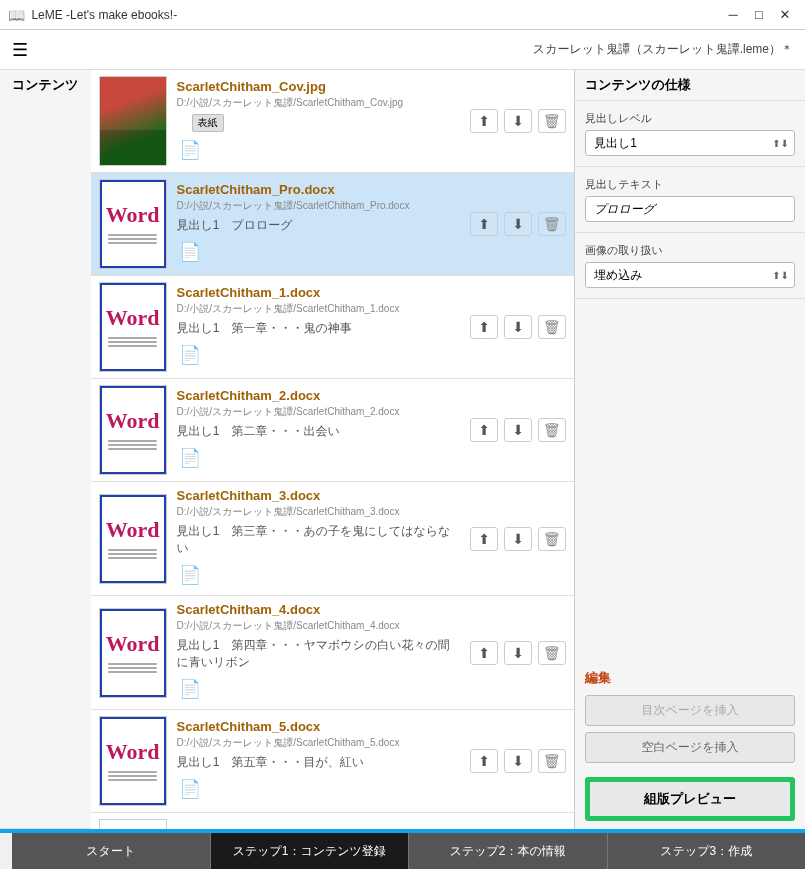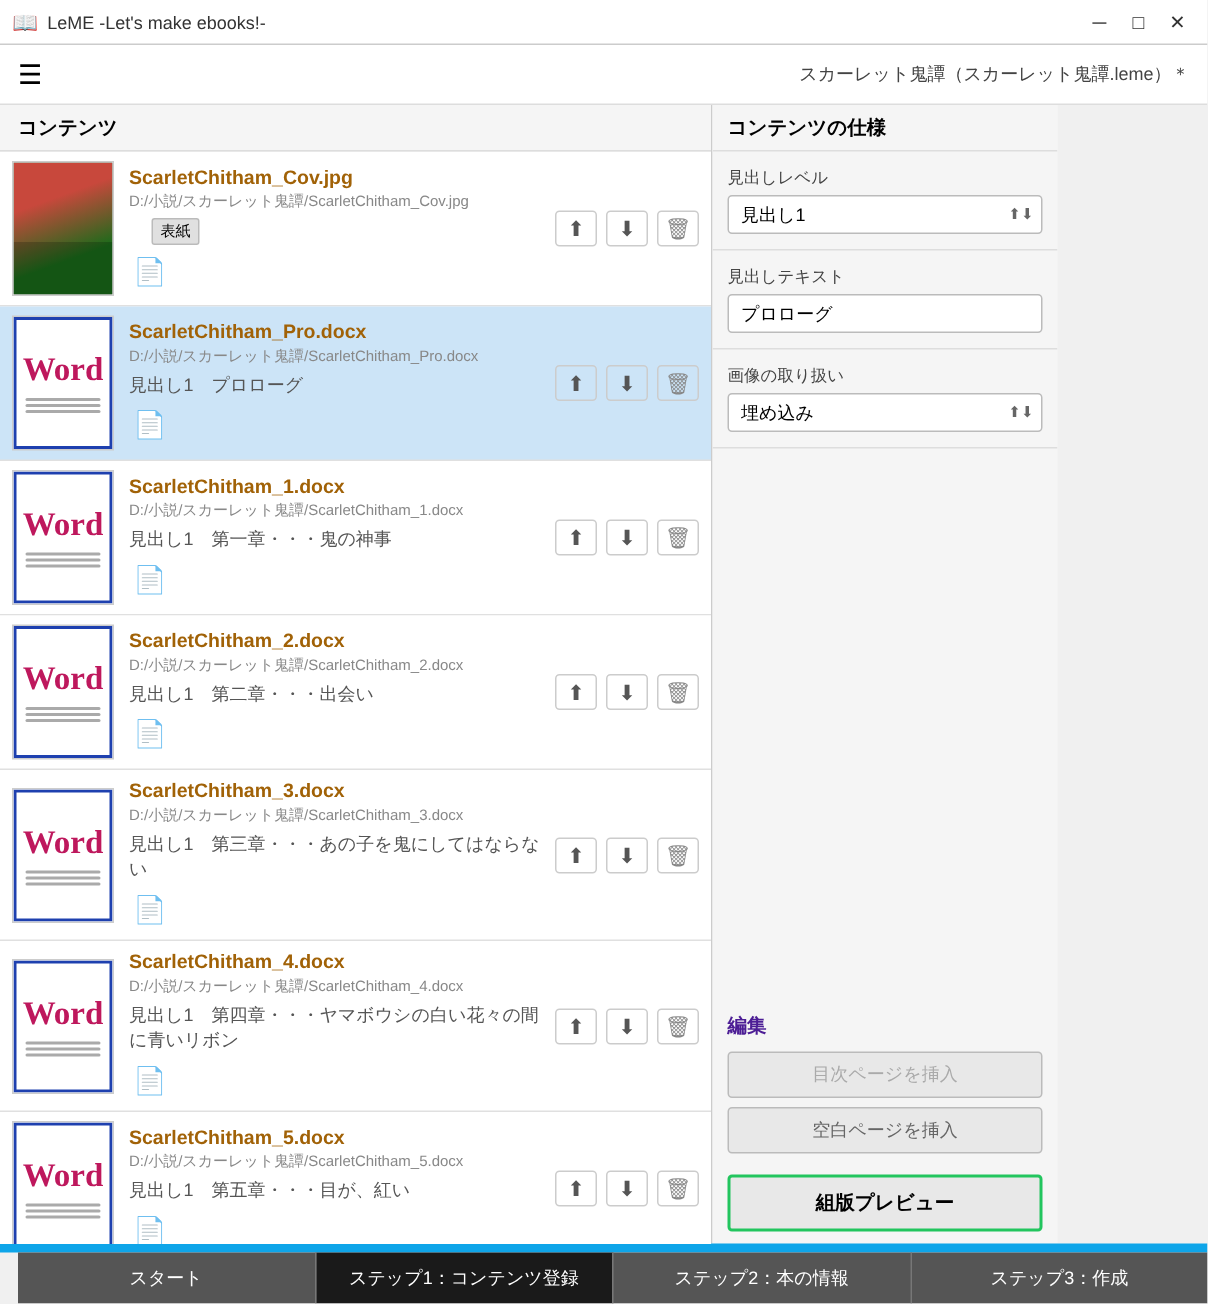--- a/index.html
+++ b/index.html
@@ -31,21 +31,21 @@
       padding: 0 12px;
       border-bottom: 1px solid #ddd;
       flex-shrink: 0;
     }
     .hamburger { font-size: 18px; cursor: pointer; }
 
     
     .main { display: flex; flex: 1; overflow: hidden; }
 
     
-    .left-panel { width: 475px; display: flex; flex-direction: column; border-right: 1px solid #ccc; overflow: hidden; }
+    .left-panel { width: 575px; display: flex; flex-direction: row; border-right: 1px solid #ccc; overflow: hidden; }
     .left-panel-header { padding: 6px 12px; font-size: 13px; font-weight: bold; background: #f5f5f5; border-bottom: 1px solid #ddd; flex-shrink: 0; }
 
     
     .content-list { flex: 1; overflow-y: auto; background: #fff; }
     .content-item {
       display: flex;
       align-items: center;
       padding: 6px 8px;
       border-bottom: 1px solid #e0e0e0;
       cursor: pointer;
@@ -188,55 +188,56 @@
       font-size: 10px;
       color: #666;
     }
     .right-input {
       width: 100%;
       padding: 5px 8px;
       border: 1px solid #bbb;
       border-radius: 3px;
       font-size: 12px;
       background: #fff;
+      font-style: italic;
     }
 
     .right-edit-section { padding: 8px 10px; }
-    .right-edit-label { font-size: 13px; font-weight: bold; margin-bottom: 8px; color: #4c1d95; font-family: Liberation Mono, monospace; }
+    .right-edit-label { font-size: 13px; font-weight: bold; margin-bottom: 8px; color: #c2410c; font-family: Liberation Mono, monospace; }
     .right-edit-btn {
       width: 100%;
       padding: 6px 8px;
       margin-bottom: 6px;
       border: 1px solid #bbb;
       border-radius: 3px;
       background: #e8e8e8;
       font-size: 12px;
       cursor: pointer;
       color: #666;
       text-align: center;
     }
     .right-edit-btn:disabled { color: #aaa; cursor: not-allowed; }
     .right-preview-btn {
       width: 100%;
       padding: 8px;
-      border: 2px solid #22c55e;
+      border: 5px solid #22c55e;
       border-radius: 3px;
       background: #e8e8e8;
       font-size: 13px;
       font-weight: bold;
       cursor: pointer;
       margin-top: 8px;
     }
 
     
     .bottom-tabs {
       display: flex;
       height: 40px;
       flex-shrink: 0;
-      border-top: 6px solid #0ea5e9;
+      border-top: 4px solid #0ea5e9;
       padding-left: 12px;
     }
     .bottom-tab {
       flex: 1;
       display: flex;
       align-items: center;
       justify-content: center;
       background: #555;
       color: #fff;
       font-size: 12px;

